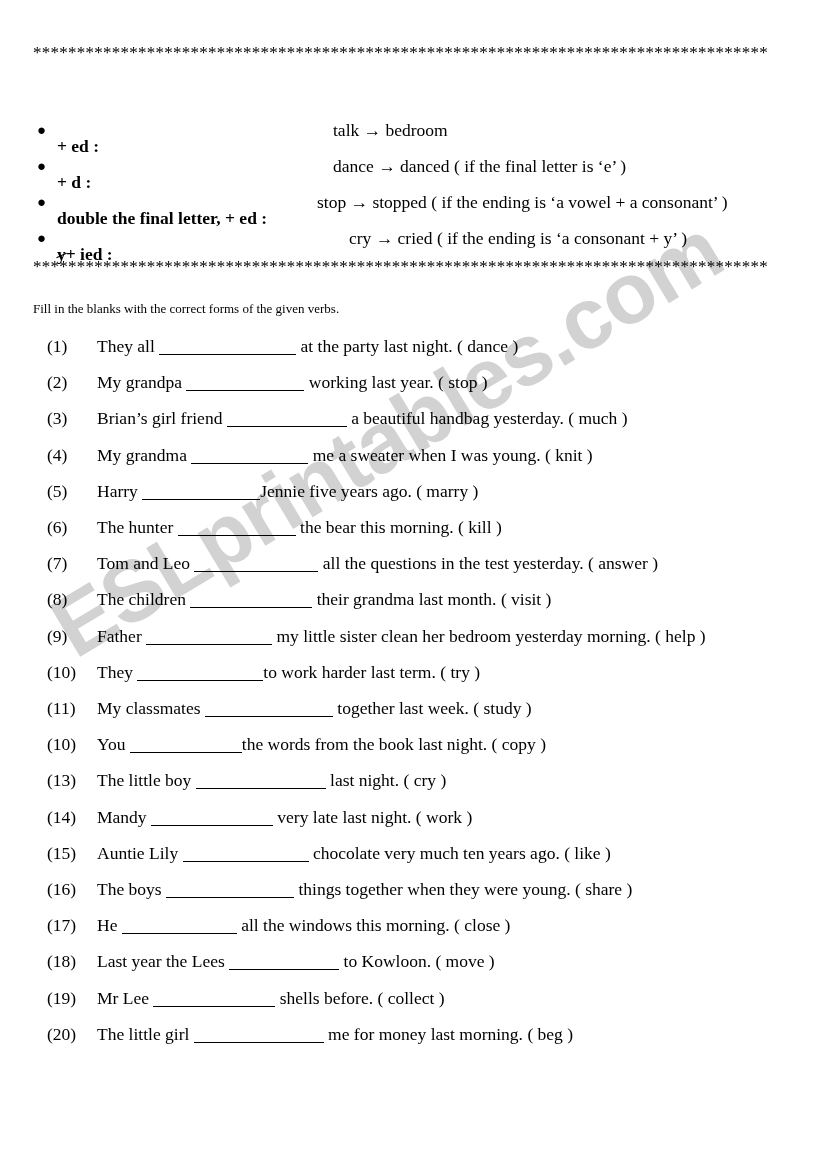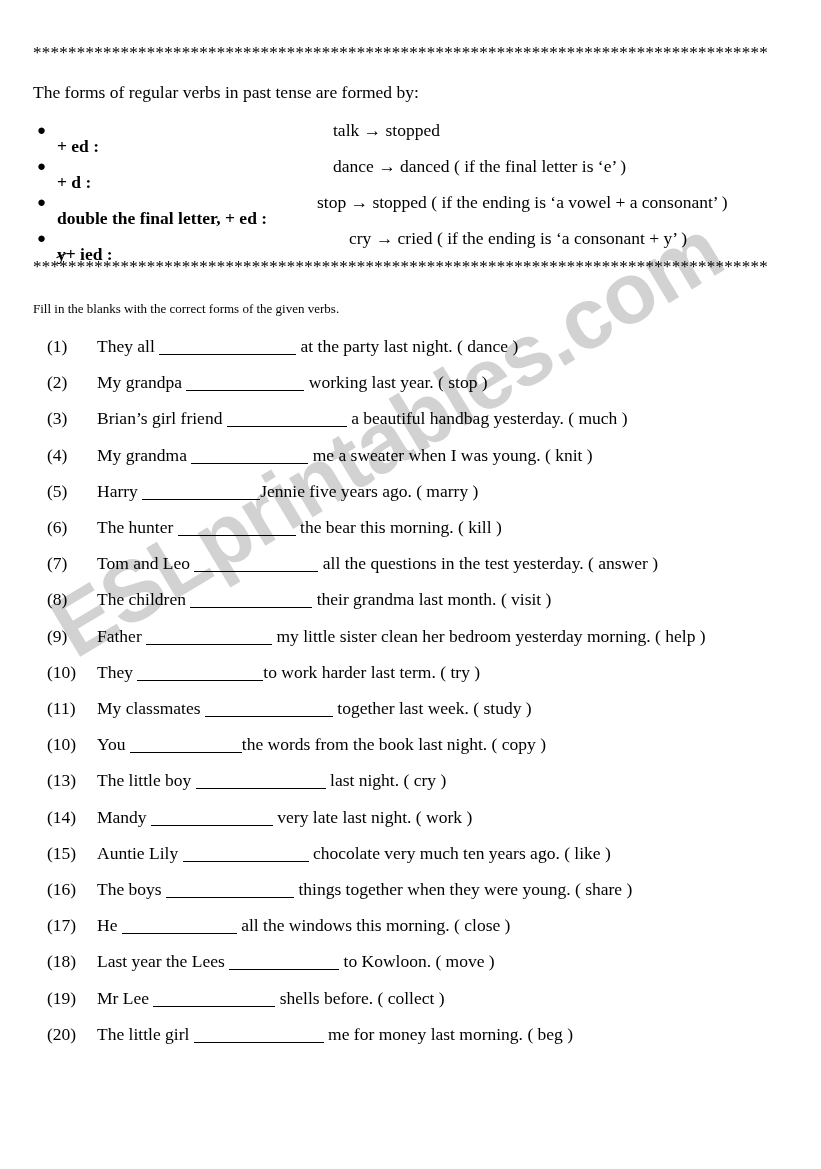--- a/index.html
+++ b/index.html
@@ -164,27 +164,26 @@
 <div id="page">
 
   <div id="watermark">
     <div class="wm-text">ESLprintables.com</div>
   </div>
 
   <div id="content">
 
     <div class="star-rule" id="star-rule-top">********************************************************************************************************</div>
 
-    <div class="intro-line">The forms of regular verbs in past tense are formed by:</div>
 
     <div id="rules-list">
         <div class="rule-row" style="top: 119px;">
           <span class="rule-bullet">●</span>
           <span class="rule-label">+ ed :</span>
-          <span class="rule-example" style="left: 300px;">talk  → stopped</span>
+          <span class="rule-example" style="left: 300px;">talk  → bedroom</span>
         </div>
         <div class="rule-row" style="top: 155px;">
           <span class="rule-bullet">●</span>
           <span class="rule-label">+ d :</span>
           <span class="rule-example" style="left: 300px;">dance → danced ( if the final letter is ‘e’ )</span>
         </div>
         <div class="rule-row" style="top: 191px;">
           <span class="rule-bullet">●</span>
           <span class="rule-label">double the final letter, + ed :</span>
           <span class="rule-example" style="left: 284px;">stop →  stopped ( if the ending is ‘a vowel + a consonant’ )</span>

